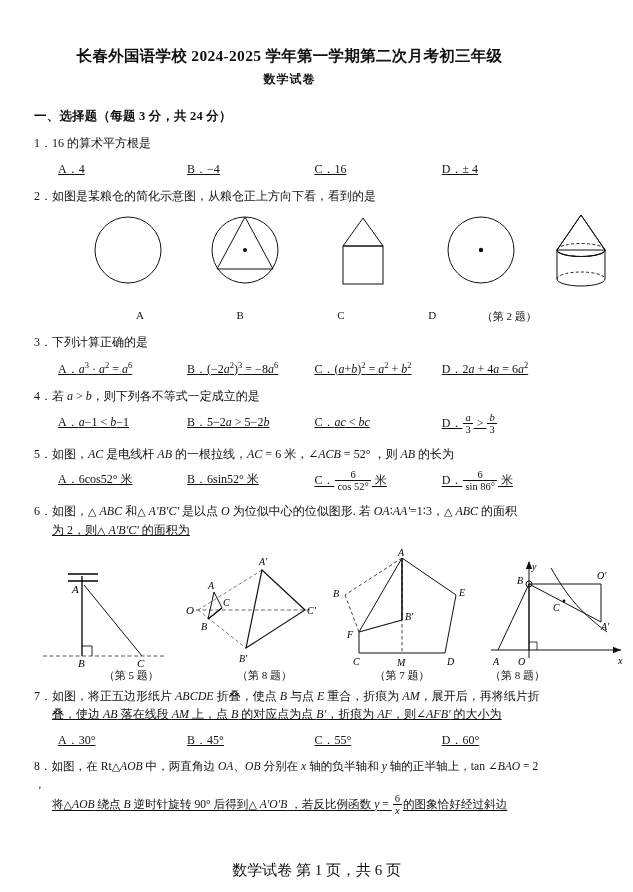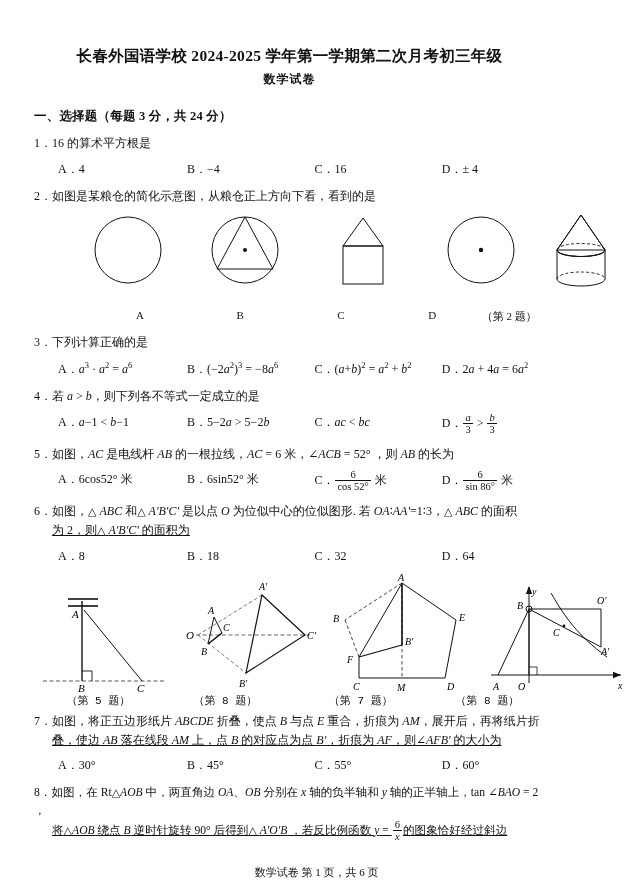--- a/index.html
+++ b/index.html
@@ -52,21 +52,21 @@
     margin-top: 9px;
   }
   .q-stem { text-indent: 0; }
   .q-stem2 { padding-left: 18px; text-decoration: underline; }
   .opts {
     display: flex;
     font-size: 12px;
     margin-top: 7px;
     padding-left: 24px;
   }
-  .opts > span { display: block; }
+  .opts > span { display: block; text-decoration: underline; }
   .o1 { width: 150px; }
   .o2 { width: 148px; }
   .o3 { width: 148px; }
   .o4 { width: 120px; }
 
   i, .it { font-style: italic; }
   .up { vertical-align: super; font-size: 8.5px; }
   .frac {
     display: inline-block;
     vertical-align: middle;
@@ -105,33 +105,33 @@
   .figrow .fig {
     position: absolute;
     top: 0;
   }
   .caprow {
     display: flex;
     font-size: 11px;
     padding-left: 4px;
     margin-top: 0px;
   }
-  .caprow > span { text-align: center; font-family: Liberation Mono, monospace; }
+  .caprow > span { text-align: right; }
 
   svg { display: block; }
   svg text { font-family: "Liberation Serif", serif; font-style: italic; }
 
   
   .footer {
     position: absolute;
     bottom: 12px;
     left: 0;
     width: 633px;
     text-align: center;
-    font-size: 11px;
+    font-size: 15px;
   }
 </style>
 </head>
 <body>
 
 <div class="page">
 
   <div class="title-main">长春外国语学校 2024-2025 学年第一学期第二次月考初三年级</div>
   <div class="title-sub">数学试卷</div>
 
@@ -242,26 +242,20 @@
       <span class="o4">D．<span class="frac"><span class="num">6</span><span class="den">sin 86°</span></span> 米</span>
     </div>
   </div>
 
   <div class="q">
     <div class="q-stem">
       <span>6．</span>如图，<span class="tri">△</span> <i>ABC</i> 和<span class="tri">△</span> <i>A'B'C'</i> 是以点 <i>O</i> 为位似中心的位似图形. 若 <i>OA</i>∶<i>AA'</i>=1∶3，<span class="tri">△</span> <i>ABC</i> 的面积
     </div>
     <div class="q-stem2">
       为 2，则<span class="tri">△</span> <i>A'B'C'</i> 的面积为
-    </div>
-    <div class="opts">
-      <span class="o1">A．8</span>
-      <span class="o2">B．18</span>
-      <span class="o3">C．32</span>
-      <span class="o4">D．64</span>
     </div>
   </div>
 
   <div class="figrow">
 
     <div class="fig" style="left:4px;">
       <svg width="130" height="120" viewBox="0 0 130 120">
         <line x1="5" y1="108" x2="128" y2="108" stroke="#444" stroke-width="0.9" stroke-dasharray="4,2.5"></line>
         <line x1="44" y1="28" x2="44" y2="108" stroke="#111" stroke-width="1.4"></line>
         <line x1="30" y1="26" x2="60" y2="26" stroke="#111" stroke-width="1.6"></line>

